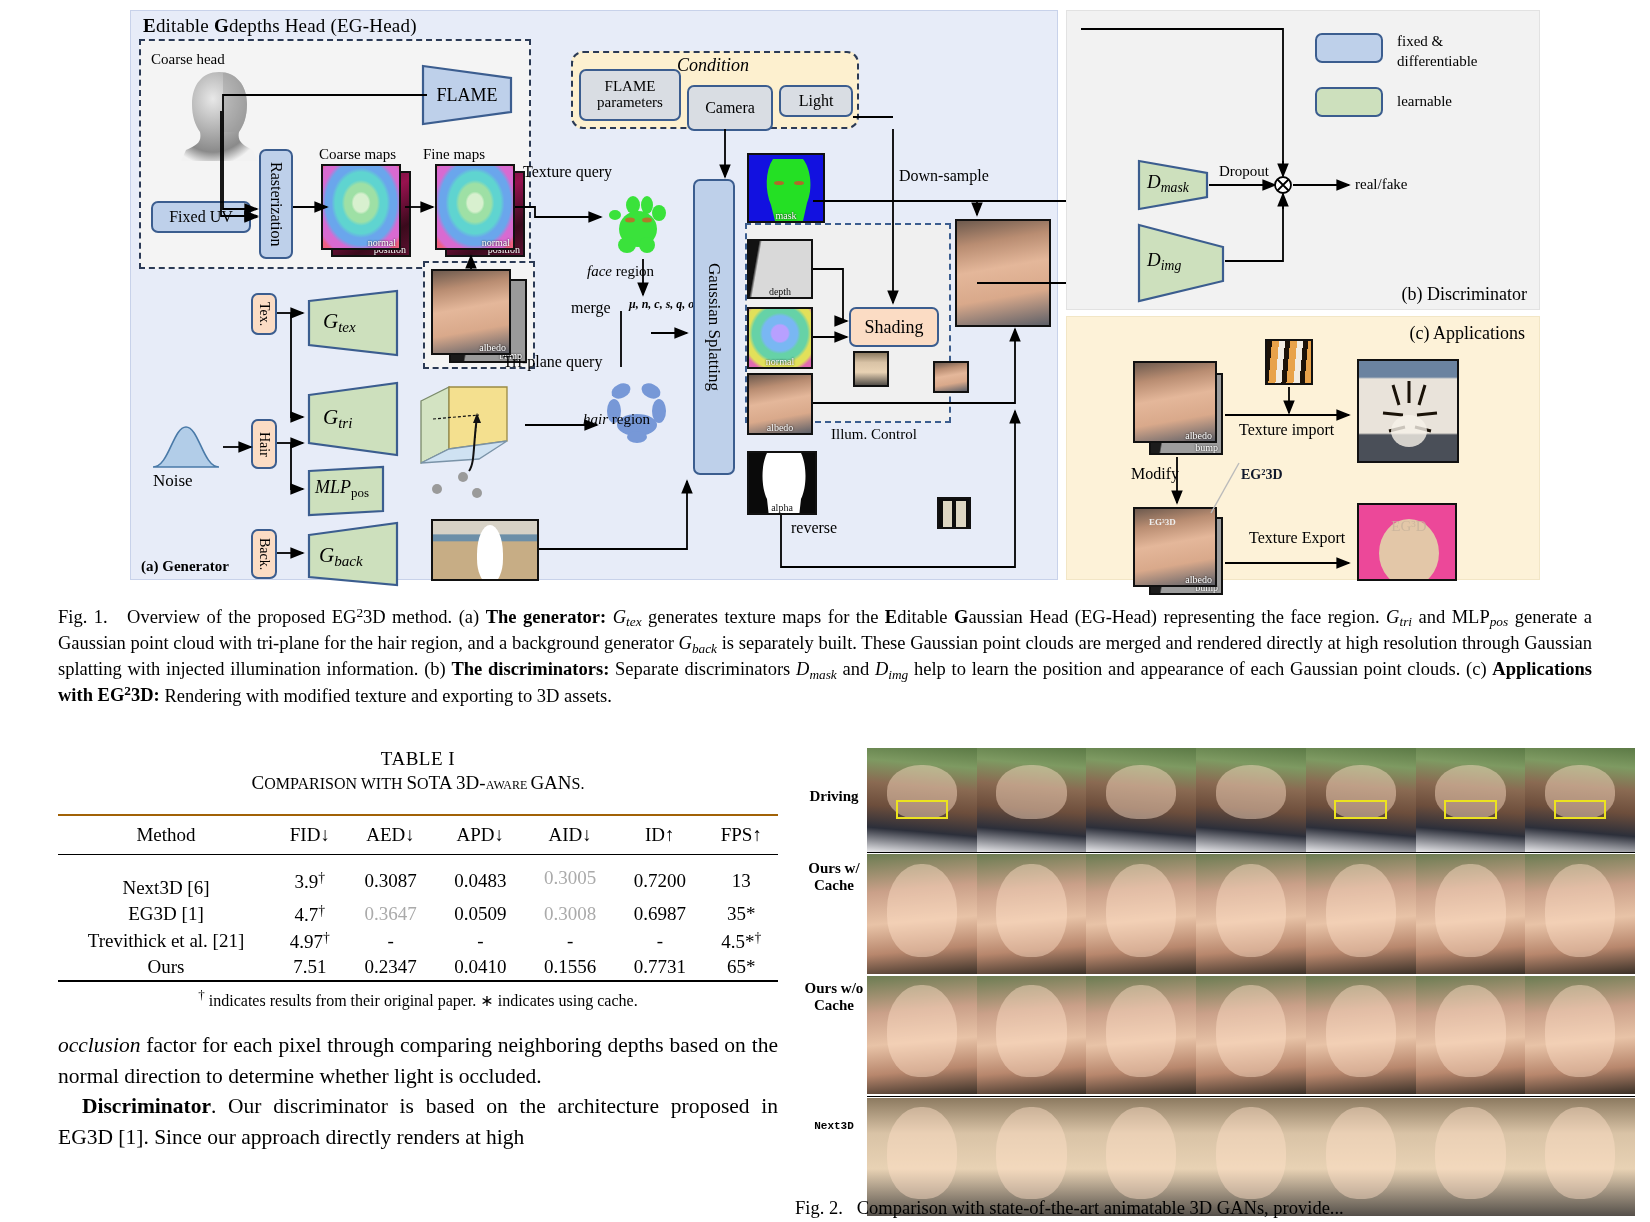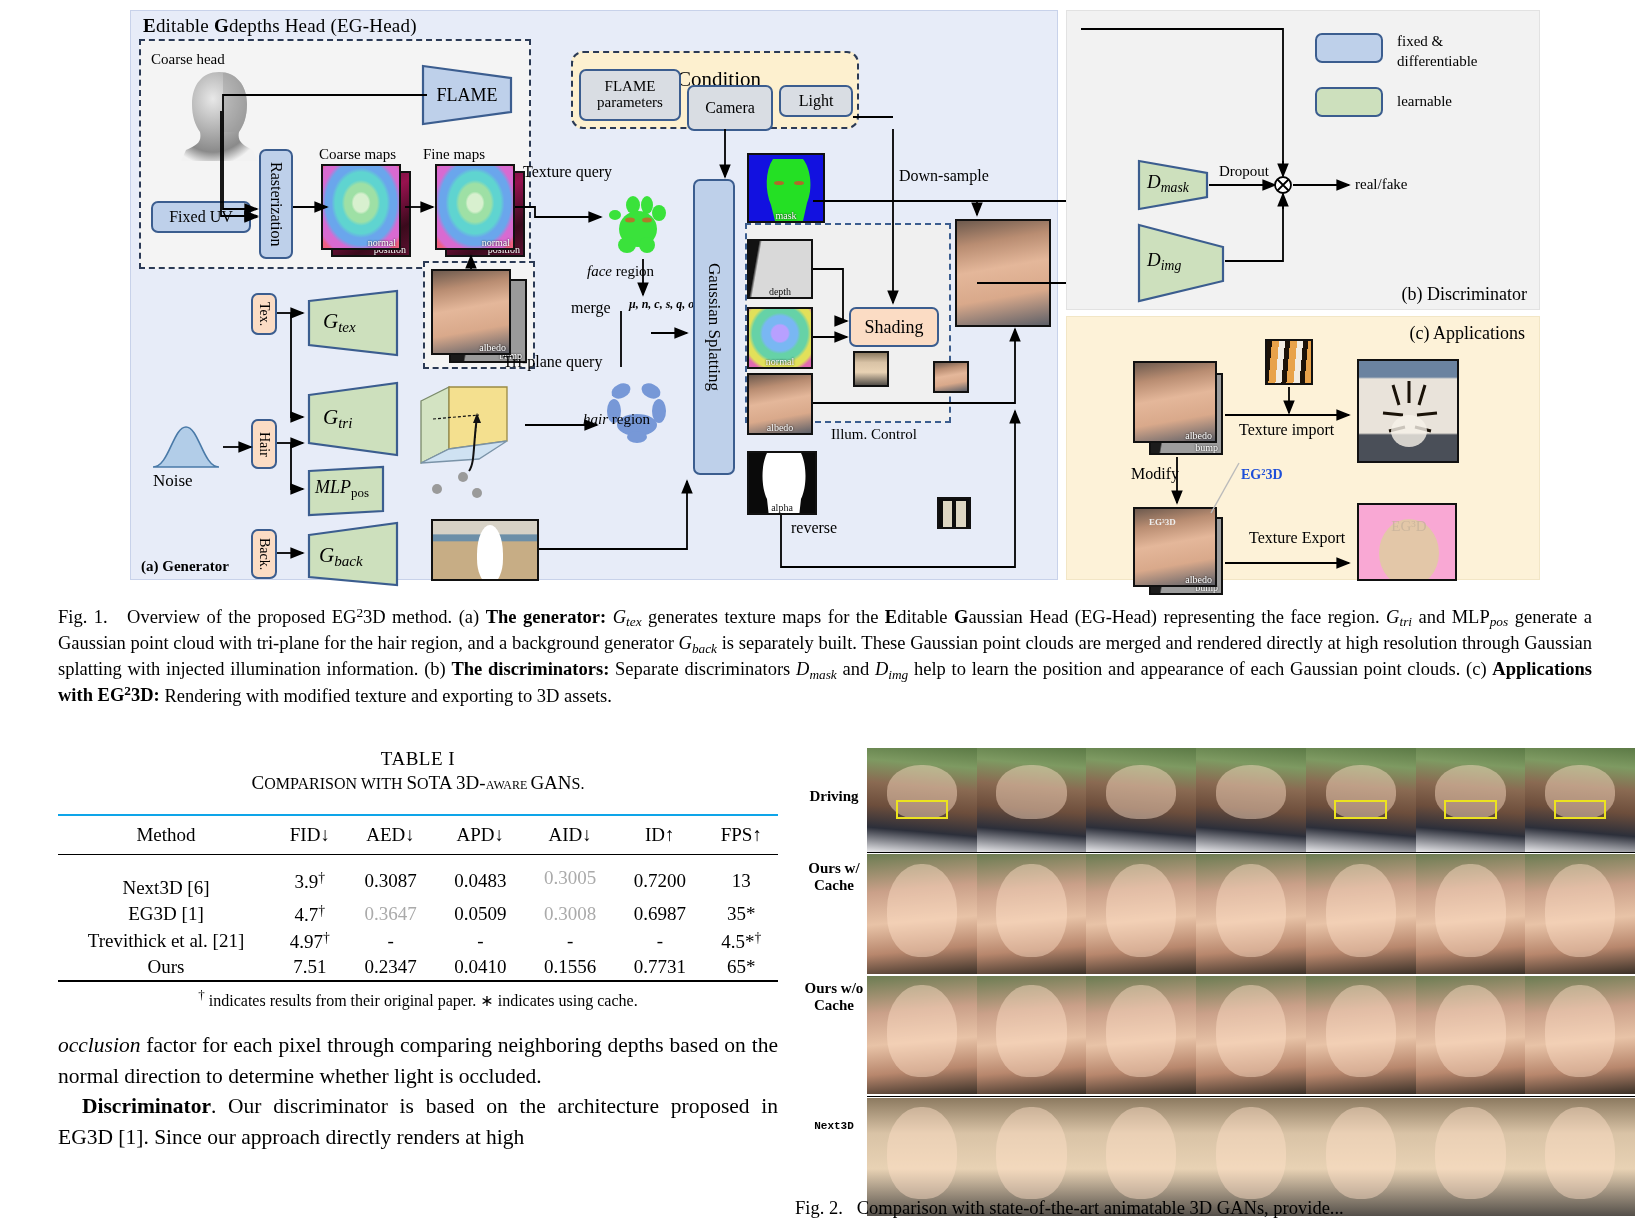--- a/index.html
+++ b/index.html
@@ -86,21 +86,21 @@
 
   
   .tblwrap{ position:absolute; left:58px; top:748px; width:720px; }
   .tbl-title{ text-align:center; font-size:19px; letter-spacing:.5px;}
   .tbl-sub{ text-align:center; font-size:18px; margin-top:2px;}
   table.main{
     border-collapse:collapse; width:100%; margin-top:20px; font-size:19px;
   }
   table.main th, table.main td{ padding:2px 4px; text-align:center; font-weight:normal;}
   table.main thead tr.hdr th{ padding:8px 4px 8px; }
-  .dbl-top{ border-top:2px solid #0ea5e9; border-bottom:1px solid #000;}
+  .dbl-top{ border-top:2px solid #a16207; border-bottom:1px solid #000;}
   .rule-b{ border-bottom:2px solid #000;}
   .grayv{ color:#aaa; }
   .bold{ font-weight:bold; }
   td.methodcol{ text-align:center; }
   .tbl-note{ font-size:16px; text-align:center; margin-top:5px;}
 
   
   .bodytext{
     position:absolute; left:58px; top:1030px; width:720px;
     font-size:21.5px; line-height:1.42; text-align:justify;
@@ -338,21 +338,21 @@
         </g>
       </svg>
     </div>
     <div class="lbl" style="left:452px; top:400px; font-size:15px;">
       <i class="mi">hair</i>&nbsp;region
     </div>
     <div class="lbl" style="left:372px; top:342px; font-size:16px;">Tri-plane query</div>
 
     
     <div style="position:absolute;left:440px;top:40px;width:288px;height:78px;border:2px dashed #2b3a55;border-radius:12px;background:#fdf0cf;"></div>
-    <div class="lbl" style="left:546px; top:56px; font-size:21px;">Condition</div>
+    <div class="lbl" style="left:546px; top:44px; font-size:18px;font-style:italic;">Condition</div>
     <div class="box grey" style="left:448px; top:58px; width:102px; height:52px; flex-direction:column; font-size:15px;">
       <span>FLAME</span>
       <span>parameters</span>
     </div>
     <div class="box grey" style="left:556px; top:74px; width:86px; height:46px; font-size:16px;">
       <span>Camera</span>
     </div>
     <div class="box grey" style="left:648px; top:74px; width:74px; height:32px; font-size:16px;">
       <span>Light</span>
     </div>
@@ -530,31 +530,31 @@
     <div class="img tiger" style="left:198px; top:22px; width:48px; height:46px;"></div>
 
     <div class="img tigerface" style="left:290px; top:42px; width:102px; height:104px;">
       <svg width="102" height="104" style="position:absolute;left:0;top:0">
         <g stroke="#1a1208" stroke-width="3" fill="none">
           <path d="M34 24 L40 44 M50 20 L50 42 M66 24 L60 44 M24 52 L44 54 M78 52 L58 54 M30 70 L46 66 M72 70 L56 66"></path>
         </g>
         <ellipse cx="50" cy="70" rx="18" ry="16" fill="#f6f1e8" opacity=".8"></ellipse>
       </svg>
     </div>
-    <div class="img" style="left:290px; top:186px; width:100px; height:78px; background:#f9a8d4;">
+    <div class="img" style="left:290px; top:186px; width:100px; height:78px; background:#ec4899;">
       <svg width="100" height="78" style="position:absolute;left:0;top:0">
         <ellipse cx="50" cy="48" rx="30" ry="34" fill="#e3c7a8"></ellipse>
         <text x="50" y="26" font-size="15" font-family="serif" text-anchor="middle" fill="#c9b49c" opacity=".85">EG³D</text>
       </svg>
     </div>
 
     <div class="lbl" style="left:64px; top:148px; font-size:16px;">Modify</div>
     <div class="lbl" style="left:172px; top:104px; font-size:16px;">Texture import</div>
     <div class="lbl" style="left:182px; top:212px; font-size:16px;">Texture Export</div>
-    <div class="lbl" style="left:174px; top:150px; font-size:14px; font-weight:bold; color:#1d4ed8;">EG²3D</div>
+    <div class="lbl" style="left:174px; top:150px; font-size:14px; font-weight:bold; color:#0f172a;">EG²3D</div>
 
     <svg class="wires" style="width:474px;height:264px;">
       <g stroke="#000" stroke-width="1.8" fill="none" marker-end="url(#ar)">
         <path d="M158 98 L282 98"></path>
         <path d="M222 70 L222 96"></path>
         <path d="M110 140 L110 186"></path>
         <path d="M158 246 L282 246"></path>
       </g>
       <path d="M172 146 L144 196" stroke="#bbb" stroke-width="1.4" fill="none"></path>
     </svg>

